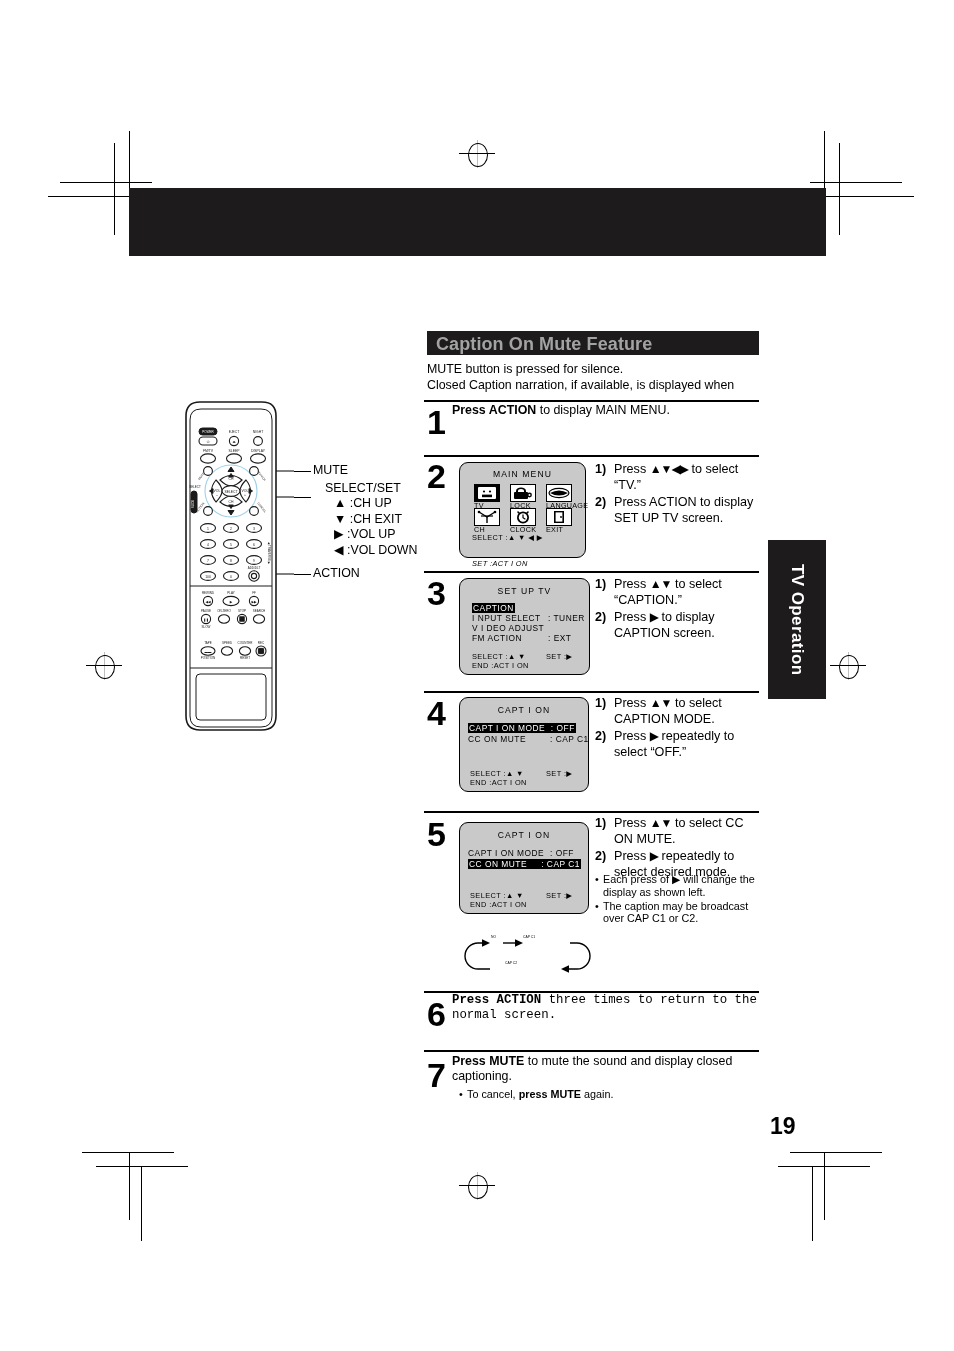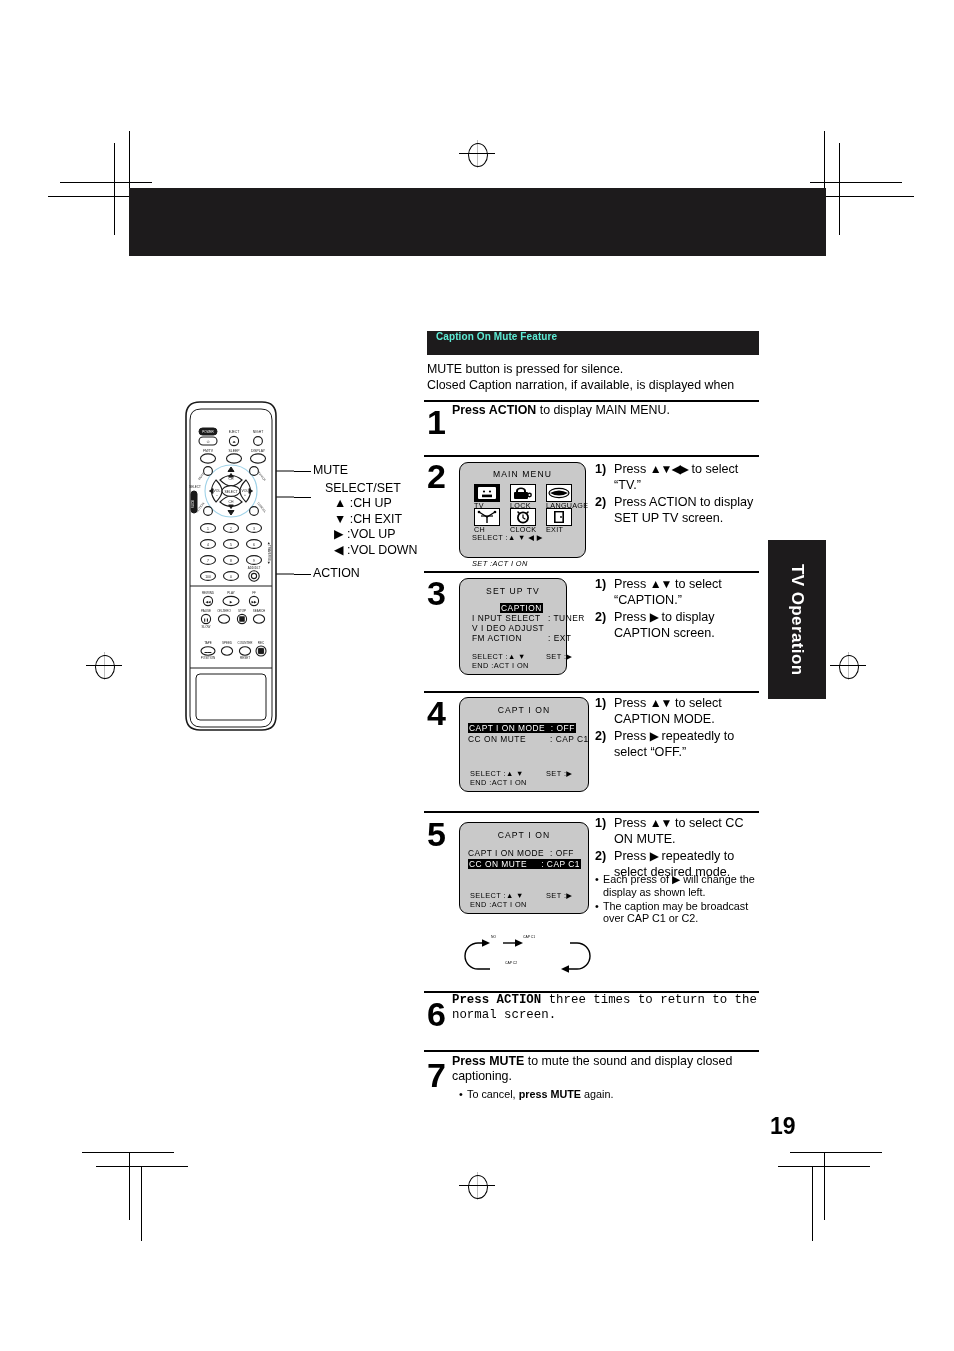--- a/index.html
+++ b/index.html
@@ -30,23 +30,23 @@
     position:absolute;background:#1d1b1c;color:#fff;
     display:flex;align-items:center;justify-content:center;
   }
   .sidetab span{
     writing-mode:vertical-rl;
     font-size:17px;font-weight:bold;letter-spacing:.4px;
   }
 
   
   .sechead{
-    position:absolute;background:#1d1b1c;color:#5eead4;
-    font-size:10px;font-weight:bold;
-    display:flex;align-items:flex-start;padding-left:9px;box-sizing:border-box;
+    position:absolute;background:#1d1b1c;color:#a3a3a3;
+    font-size:18px;font-weight:bold;
+    display:flex;align-items:flex-end;padding-left:9px;box-sizing:border-box;
     letter-spacing:.1px;
   }
   .intro{
     position:absolute;font-size:12.4px;line-height:15.6px;color:#000;
   }
 
   
   .steprule{position:absolute;background:#000;height:1.6px;}
   .stepnum{
     position:absolute;font-size:34px;font-weight:bold;line-height:34px;
@@ -264,23 +264,23 @@
   </div>
   <div class="row">
     <span class="n">2)</span>
     <span class="t"><b>Press ACTION</b><span> to display SET UP TV screen.</span></span>
   </div>
 </div>
 
 <div class="steprule" style="left:424px;top:571px;width:335px;"></div>
 <div class="stepnum" style="left:427px;top:576px;">3</div>
 
-<div class="osd" style="left:459px;top:578px;width:108px;height:97px;">
+<div class="osd" style="left:459px;top:578px;width:131px;height:97px;">
   <div class="title" style="top:7px;">SET UP  TV</div>
-  <div class="line" style="left:12px;top:24px;margin-left:28px;"><span class="hl">CAPTION</span></div>
+  <div class="line" style="left:12px;top:24px;"><span class="hl">CAPTION</span></div>
   <div class="line" style="left:12px;top:34px;"><span>I NPUT  SELECT</span></div>
   <div class="line" style="left:88px;top:34px;">: TUNER</div>
   <div class="line" style="left:12px;top:44px;"><span>V I DEO  ADJUST</span></div>
   <div class="line" style="left:12px;top:54px;"><span>FM ACTION</span></div>
   <div class="line" style="left:88px;top:54px;">: EXT</div>
   <div class="foot" style="left:12px;top:73px;">SELECT :▲ ▼</div>
   <div class="foot" style="left:86px;top:73px;">SET :▶</div>
   <div class="foot" style="left:12px;top:82px;">END      :ACT I ON</div>
 </div>
 

